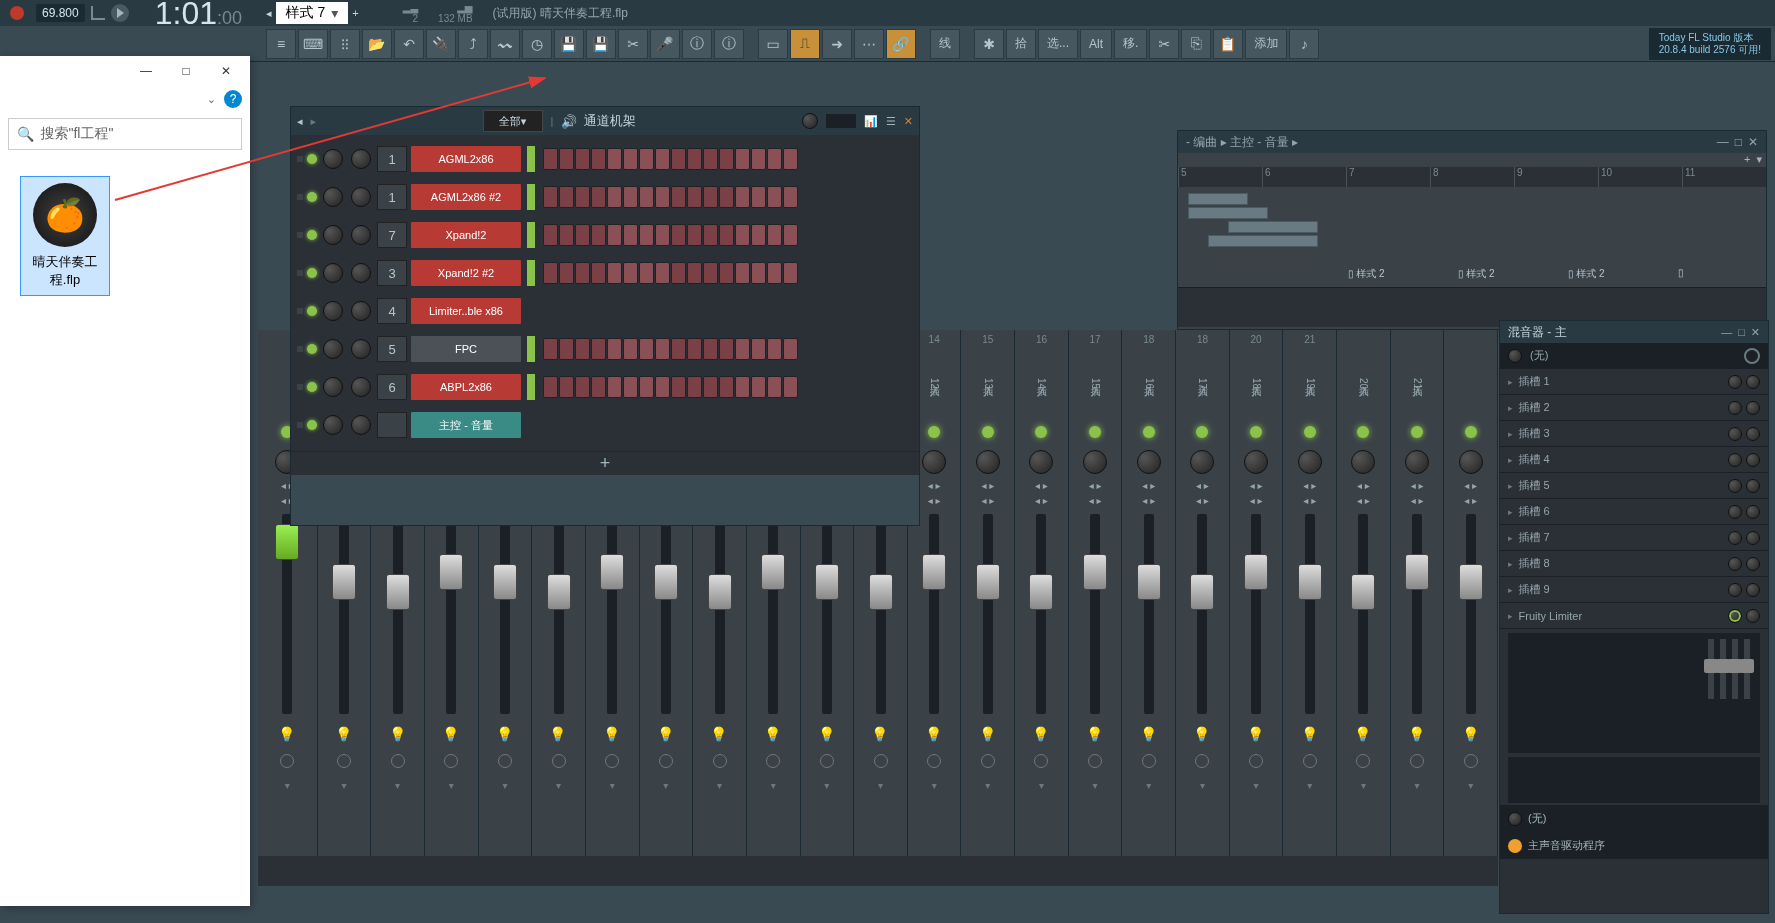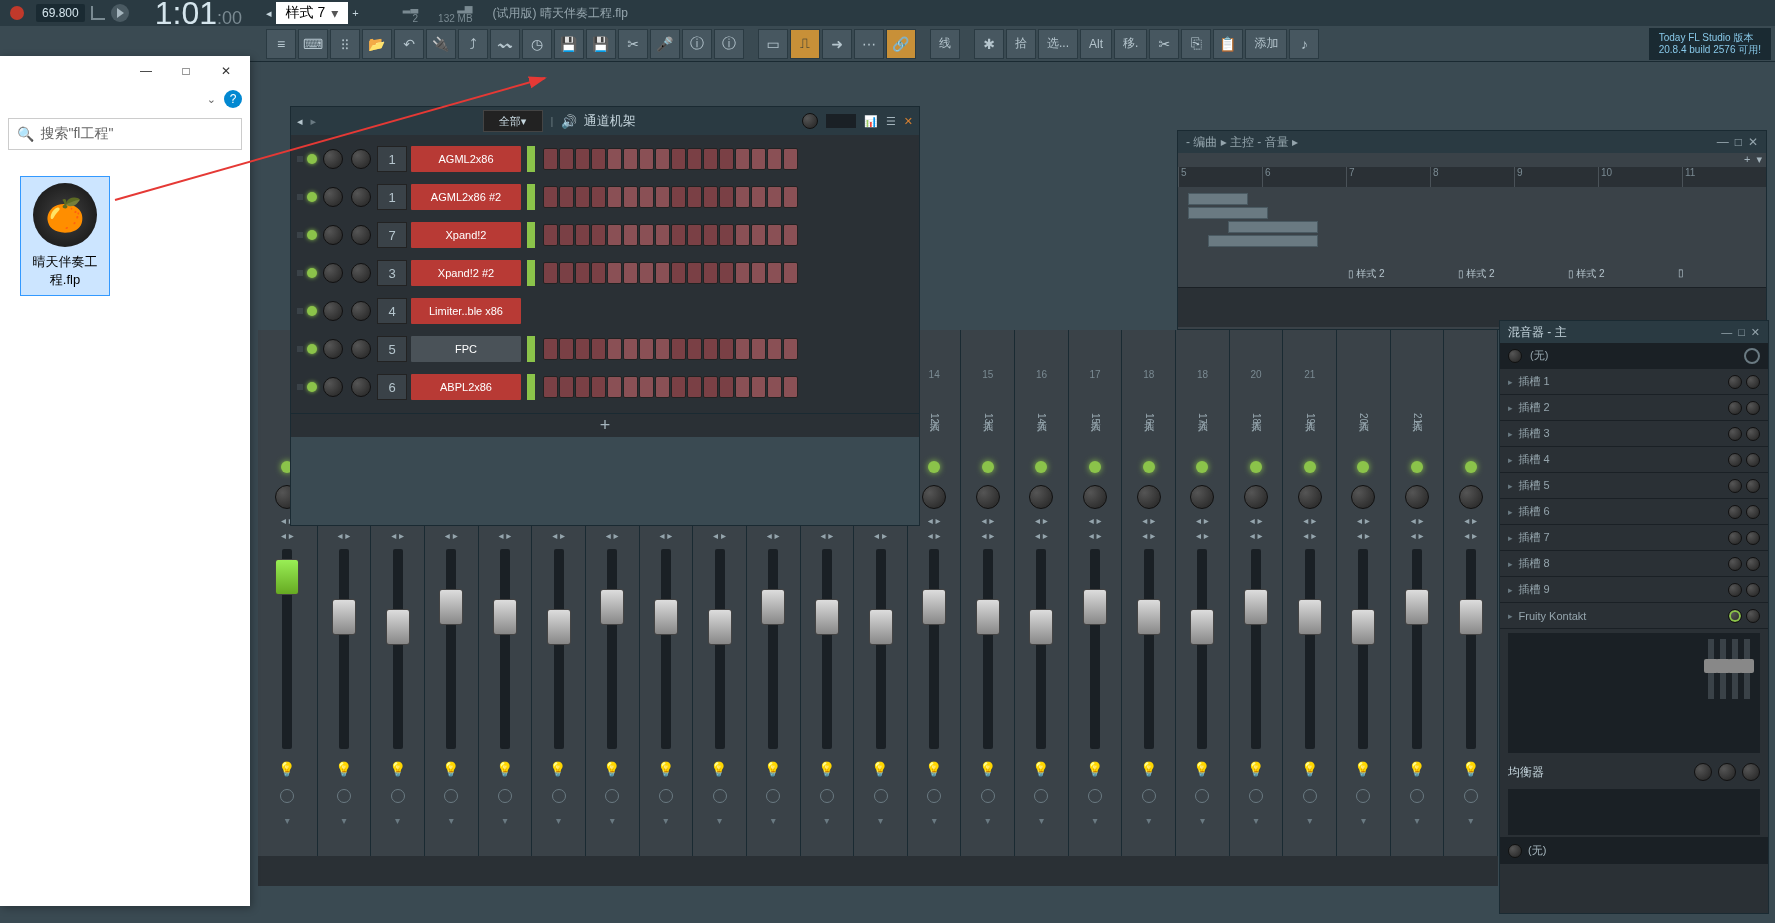--- a/index.html
+++ b/index.html
@@ -72,21 +72,21 @@
 .pl-ruler div { flex: 1; border-left: 1px solid #4a5258; padding-left: 2px; }
 .pl-tracks { background: #3a4248; position: relative; height: 100px; }
 .pl-clip { position: absolute; background: #6a7a82; height: 12px; border: 1px solid #4a5a62; }
 .pl-plabel { position: absolute; font-size: 10px; color: #b5c5cd; }
 
 
 .mixer { position: absolute; left: 258px; top: 330px; width: 1240px; height: 556px; background: #2a3035; z-index: 20; }
 .mixer-body { display: flex; height: 526px; }
 .mixer-track { width: 54px; border-right: 1px solid #1a2a32; display: flex; flex-direction: column; align-items: center; background: #3a4248; padding: 4px 0; }
 .mixer-track.wide { width: 60px; }
-.mix-num { font-size: 10px; color: #7a8a92; height: 16px; margin-top: 35px; }
+.mix-num { font-size: 10px; color: #7a8a92; height: 16px; }
 .mix-label { font-size: 10px; color: #95a5ad; writing-mode: vertical-lr; height: 60px; text-align: center; margin: 4px 0; }
 .mix-led { width: 12px; height: 12px; border-radius: 50%; background: #8bc34a; box-shadow: 0 0 6px #8bc34a; margin: 8px 0; }
 .mix-knob { width: 24px; height: 24px; border-radius: 50%; background: radial-gradient(circle at 30% 30%, #555, #222); border: 1px solid #111; margin: 4px 0; }
 .mix-arrows { font-size: 10px; color: #95a5ad; margin: 2px 0; }
 .mix-fader-slot { width: 10px; height: 200px; background: #1a2025; margin: 6px 0; position: relative; border-radius: 2px; }
 .mix-fader { position: absolute; left: -7px; width: 24px; height: 36px; background: linear-gradient(#ddd,#888); border: 1px solid #444; border-radius: 3px; }
 .mix-fader.green { background: linear-gradient(#9e5,#6a2); }
 .mix-bulb { color: #f0a030; font-size: 14px; margin: 6px 0; }
 .mix-clock { width: 14px; height: 14px; border: 1px solid #6a7a82; border-radius: 50%; margin: 6px 0; position: relative; }
 
@@ -405,20 +405,30 @@
           <div class="cr-step accent"></div>
           <div class="cr-step accent"></div>
           <div class="cr-step accent"></div>
           <div class="cr-step accent"></div>
           <div class="cr-step accent2"></div>
           <div class="cr-step accent2"></div>
           <div class="cr-step accent2"></div>
           <div class="cr-step accent2"></div>
         </div>
   </div>
+      <div class="cr-row">
+    <div style="width:6px;height:6px;background:#3a4248;"></div>
+    <div class="cr-led"></div>
+    <div class="cr-knob"></div>
+    <div class="cr-knob"></div>
+    <div class="cr-numbox"></div>
+    <div class="cr-name teal">主控 - 音量</div>
+
+    <div class="cr-steps"></div>
+  </div>
     </div>
   <div class="cr-footer">+</div>
 </div>
 
 <div class="playlist">
   <div class="pl-header">
     <span> - 编曲 ▸ 主控 - 音量 ▸</span>
     <div class="spacer"></div>
     <span>—</span>
     <span style="margin:0 6px;">□</span>
@@ -861,40 +871,36 @@
         <span class="arrow">▸</span>
         <span>插槽 9</span>
     <div class="md-knobs">
           <div class="md-knob"></div>
           <div class="md-knob"></div>
         </div>
       </div>
     </div>
   <div class="md-row">
     <span class="arrow">▸</span>
-      <span>Fruity Kontakt</span>
+      <span>Fruity Limiter</span>
     <div class="md-knobs">
         <div class="md-knob lime"></div>
         <div class="md-knob"></div>
       </div>
   </div>
   <div class="md-wavevis">
     <div class="md-miniF">
         <div></div>
         <div></div>
         <div></div>
         <div></div>
       </div>
   </div>
-  <div class="md-eq">
-    <span>均衡器</span>
-    <div class="md-eqknobs">
-      <div class="md-eqk"></div>
-      <div class="md-eqk"></div>
-      <div class="md-eqk"></div>
-    </div>
-  </div>
   <div class="md-eqdisplay"></div>
   <div class="md-out" style="background:#1a2025;">
     <div class="md-knob"></div>
     <span>(无)</span>
   </div>
+  <div class="md-driver" style="background:#1a2025;">
+    <div class="md-circle"></div>
+    <span>主声音驱动程序</span>
+  </div>
 </div>
 
 </body></html>

